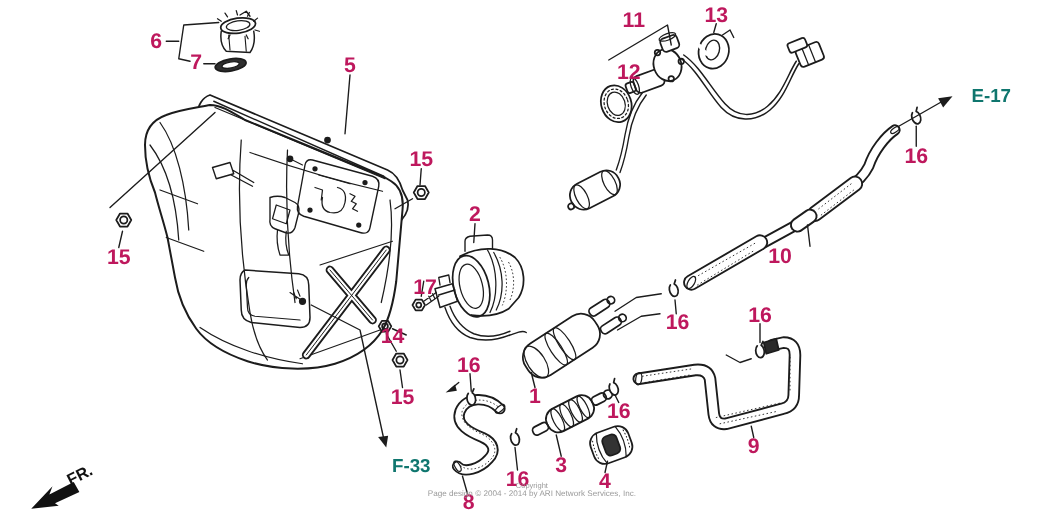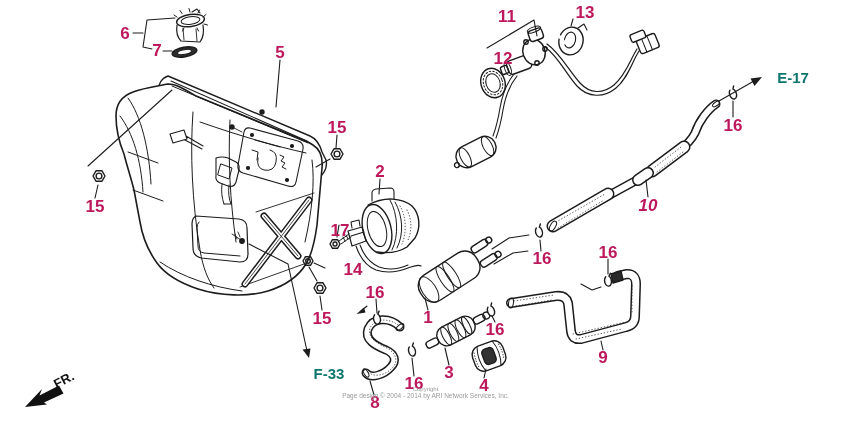--- a/index.html
+++ b/index.html
@@ -308,29 +308,29 @@
 </svg>
 
 <div id="callout-layer">
       <div class="callout" style="left: 125px; top: 33px;">6</div>
       <div class="callout" style="left: 157px; top: 50px;">7</div>
       <div class="callout" style="left: 280px; top: 52px;">5</div>
       <div class="callout" style="left: 337px; top: 127px;">15</div>
       <div class="callout" style="left: 95px; top: 206px;">15</div>
       <div class="callout" style="left: 380px; top: 171px;">2</div>
       <div class="callout" style="left: 340px; top: 218px; margin-top: 12px;">17</div>
-      <div class="callout" style="left: 353px; top: 269px; text-align: center;">14</div>
+      <div class="callout" style="left: 314px; top: 269px; text-align: center;">14</div>
       <div class="callout" style="left: 322px; top: 318px;">15</div>
       <div class="callout" style="left: 375px; top: 292px;">16</div>
       <div class="callout" style="left: 375px; top: 402px;">8</div>
       <div class="callout" style="left: 507px; top: 16px;">11</div>
-      <div class="callout" style="left: 573px; top: 12px; margin-left: 12px;">13</div>
+      <div class="callout" style="left: 573px; top: 12px;">13</div>
       <div class="callout" style="left: 487px; top: 58px; margin-left: 16px;">12</div>
       <div class="callout" style="left: 733px; top: 125px;">16</div>
-      <div class="callout" style="left: 648px; top: 205px; font-style: italic;">10</div>
+      <div class="callout" style="left: 624px; top: 205px;">10</div>
       <div class="callout" style="left: 542px; top: 258px;">16</div>
       <div class="callout" style="left: 608px; top: 252px;">16</div>
       <div class="callout" style="left: 603px; top: 357px;">9</div>
       <div class="callout" style="left: 428px; top: 317px;">1</div>
       <div class="callout" style="left: 449px; top: 372px;">3</div>
       <div class="callout" style="left: 484px; top: 385px;">4</div>
       <div class="callout" style="left: 495px; top: 329px;">16</div>
       <div class="callout" style="left: 414px; top: 383px;">16</div>
     </div>
 <div id="ref-layer">

